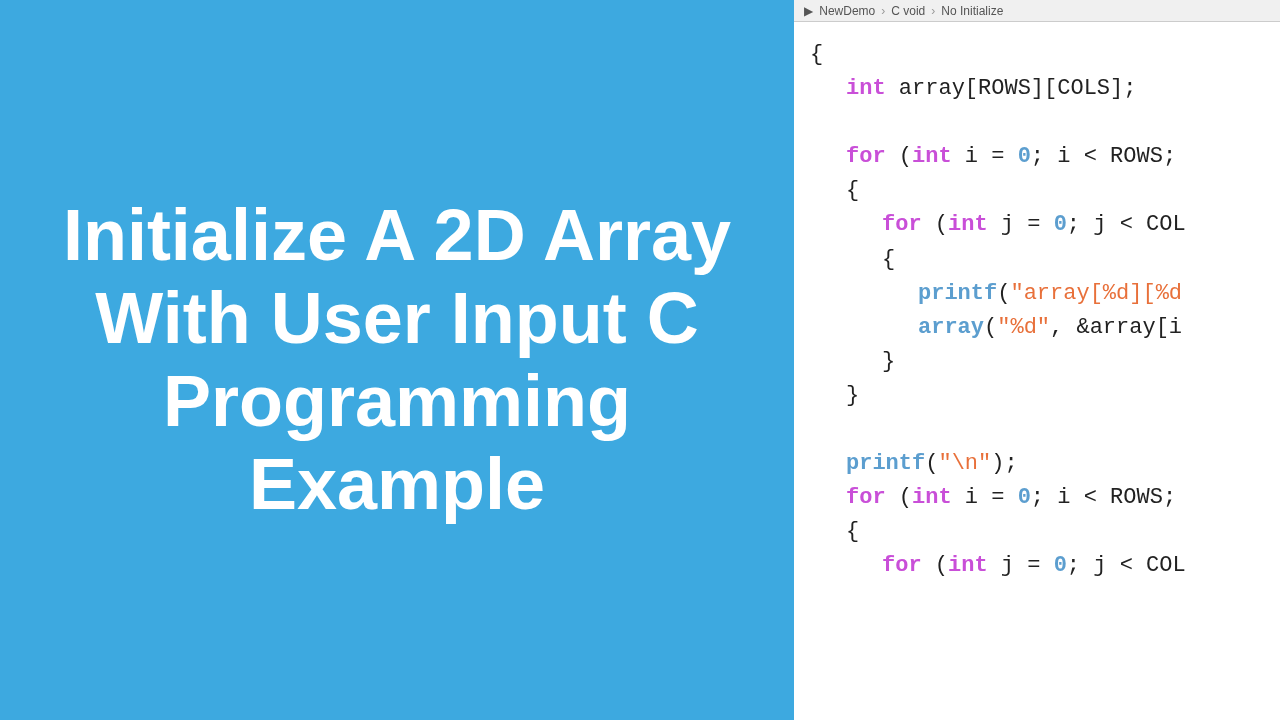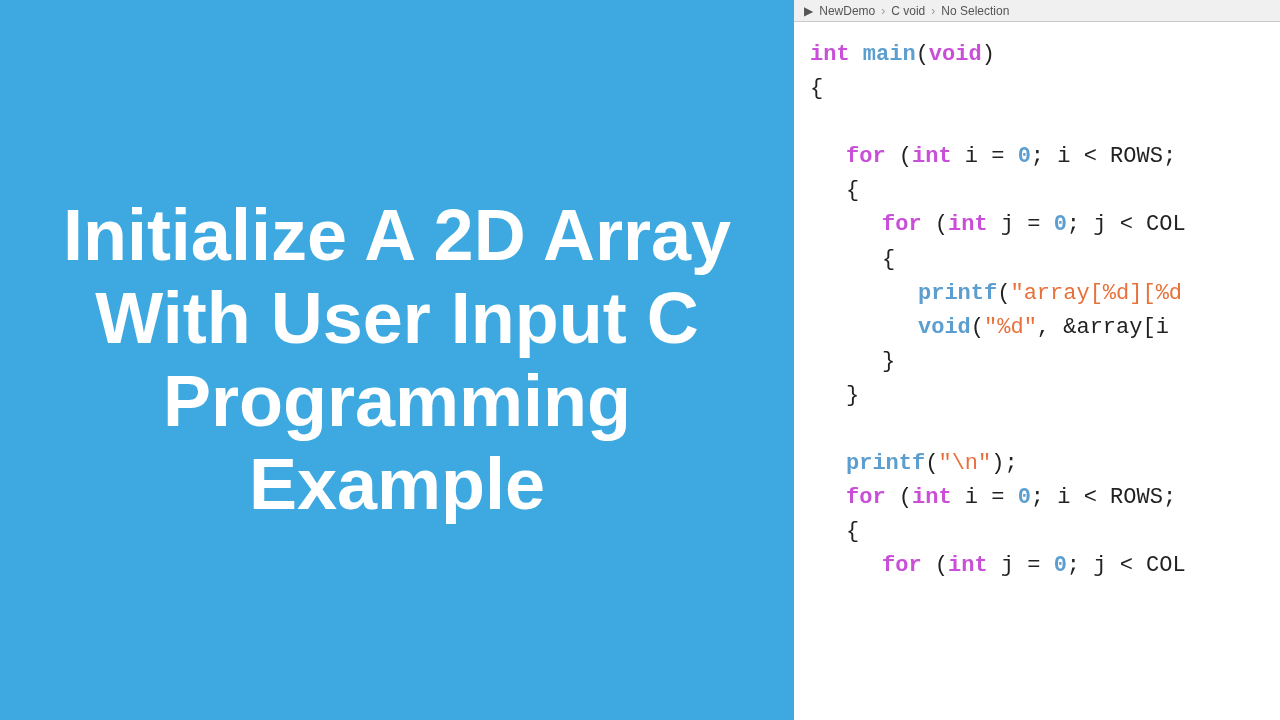--- a/index.html
+++ b/index.html
@@ -88,33 +88,33 @@
 </div>
 
 <div class="right-panel">
 
   <div class="editor-header">
     <span>▶</span>
     <span>NewDemo</span>
     <span class="arrow">›</span>
     <span>C void</span>
     <span class="arrow">›</span>
-    <span>No Selection</span>
+    <span>No Initialize</span>
   </div>
 
   <div class="code-area">
 
-    <span class="code-line">
-      <span class="kw">int</span><span class="plain"> </span><span class="fn">main</span><span class="plain">(</span><span class="kw">void</span><span class="plain">)</span>
-    </span>
 
     <span class="code-line">
       <span class="plain">{</span>
     </span>
 
+    <span class="code-line indent1">
+      <span class="kw">int</span><span class="plain"> array[ROWS][COLS];</span>
+    </span>
 
     <span class="code-line">&nbsp;</span>
 
     <span class="code-line indent1">
       <span class="kw">for</span><span class="plain"> (</span><span class="kw">int</span><span class="plain"> i = </span><span class="num">0</span><span class="plain">; i &lt; ROWS;</span>
     </span>
 
     <span class="code-line indent1">
       <span class="plain">{</span>
     </span>
@@ -125,21 +125,21 @@
 
     <span class="code-line indent2">
       <span class="plain">{</span>
     </span>
 
     <span class="code-line indent3">
       <span class="fn">printf</span><span class="plain">(</span><span class="str">"array[%d][%d</span>
     </span>
 
     <span class="code-line indent3">
-      <span class="fn">void</span><span class="plain">(</span><span class="str">"%d"</span><span class="plain">, &amp;array[i</span>
+      <span class="fn">array</span><span class="plain">(</span><span class="str">"%d"</span><span class="plain">, &amp;array[i</span>
     </span>
 
     <span class="code-line indent2">
       <span class="plain">}</span>
     </span>
 
     <span class="code-line indent1">
       <span class="plain">}</span>
     </span>
 

